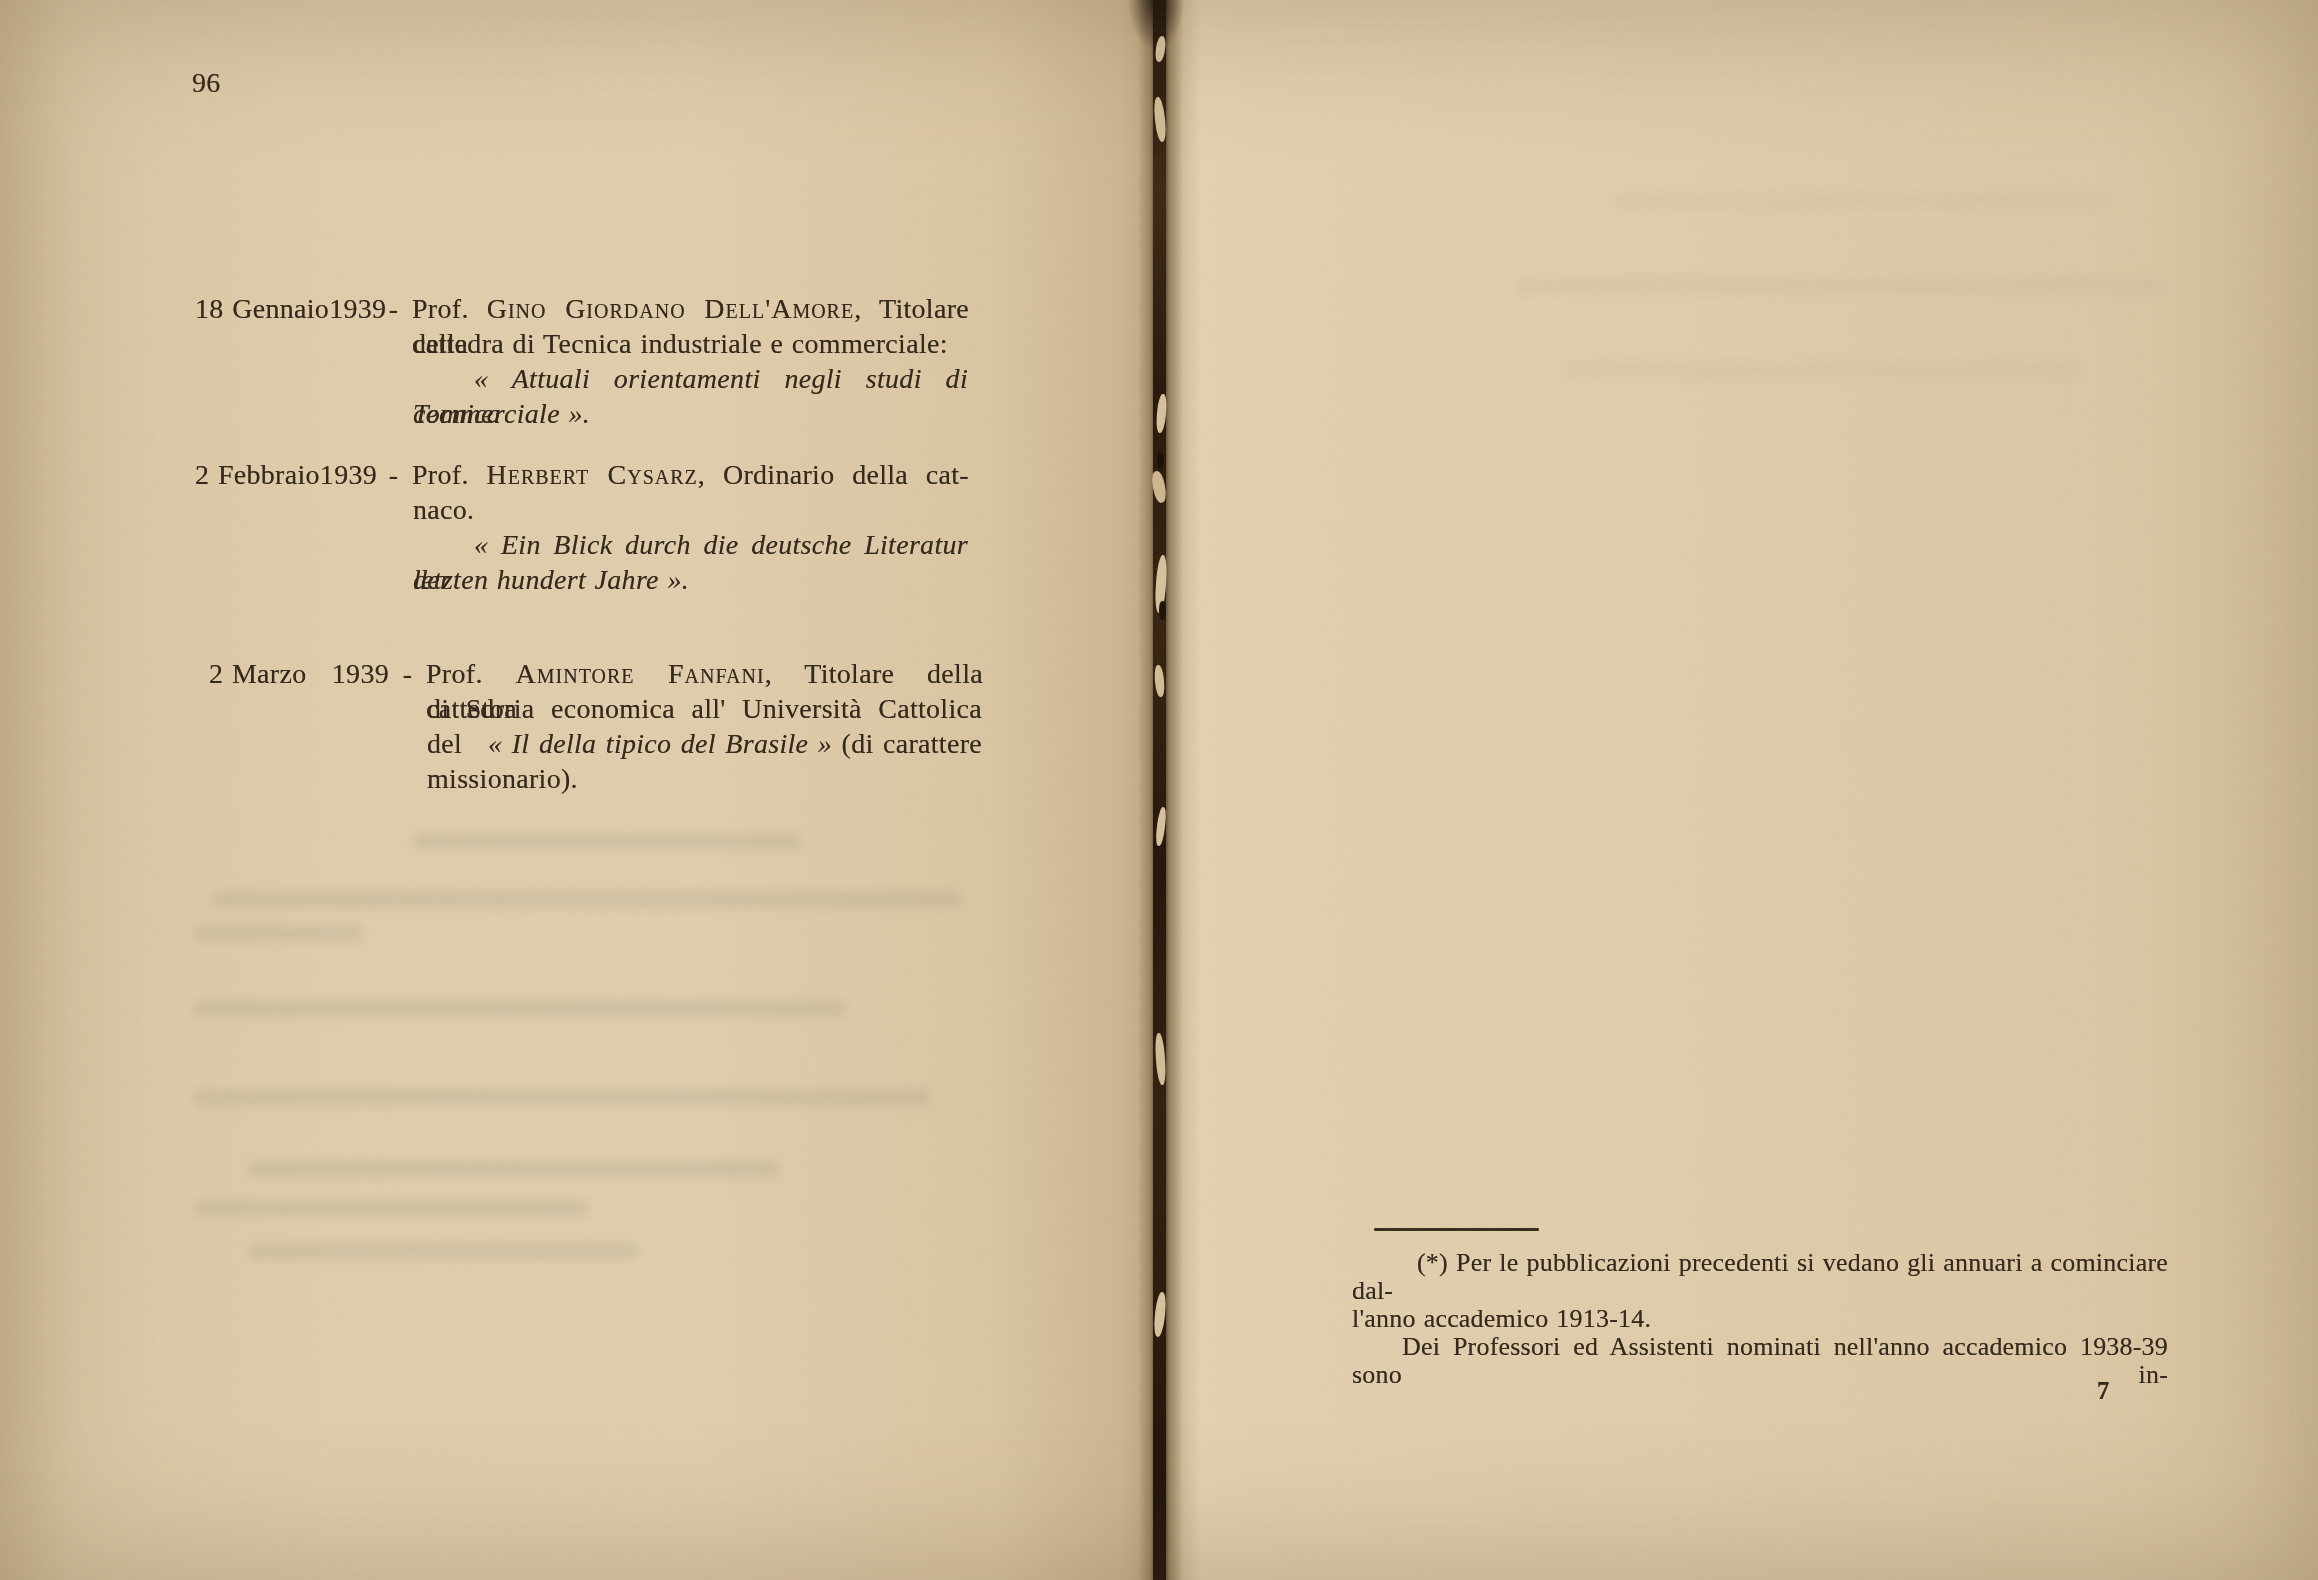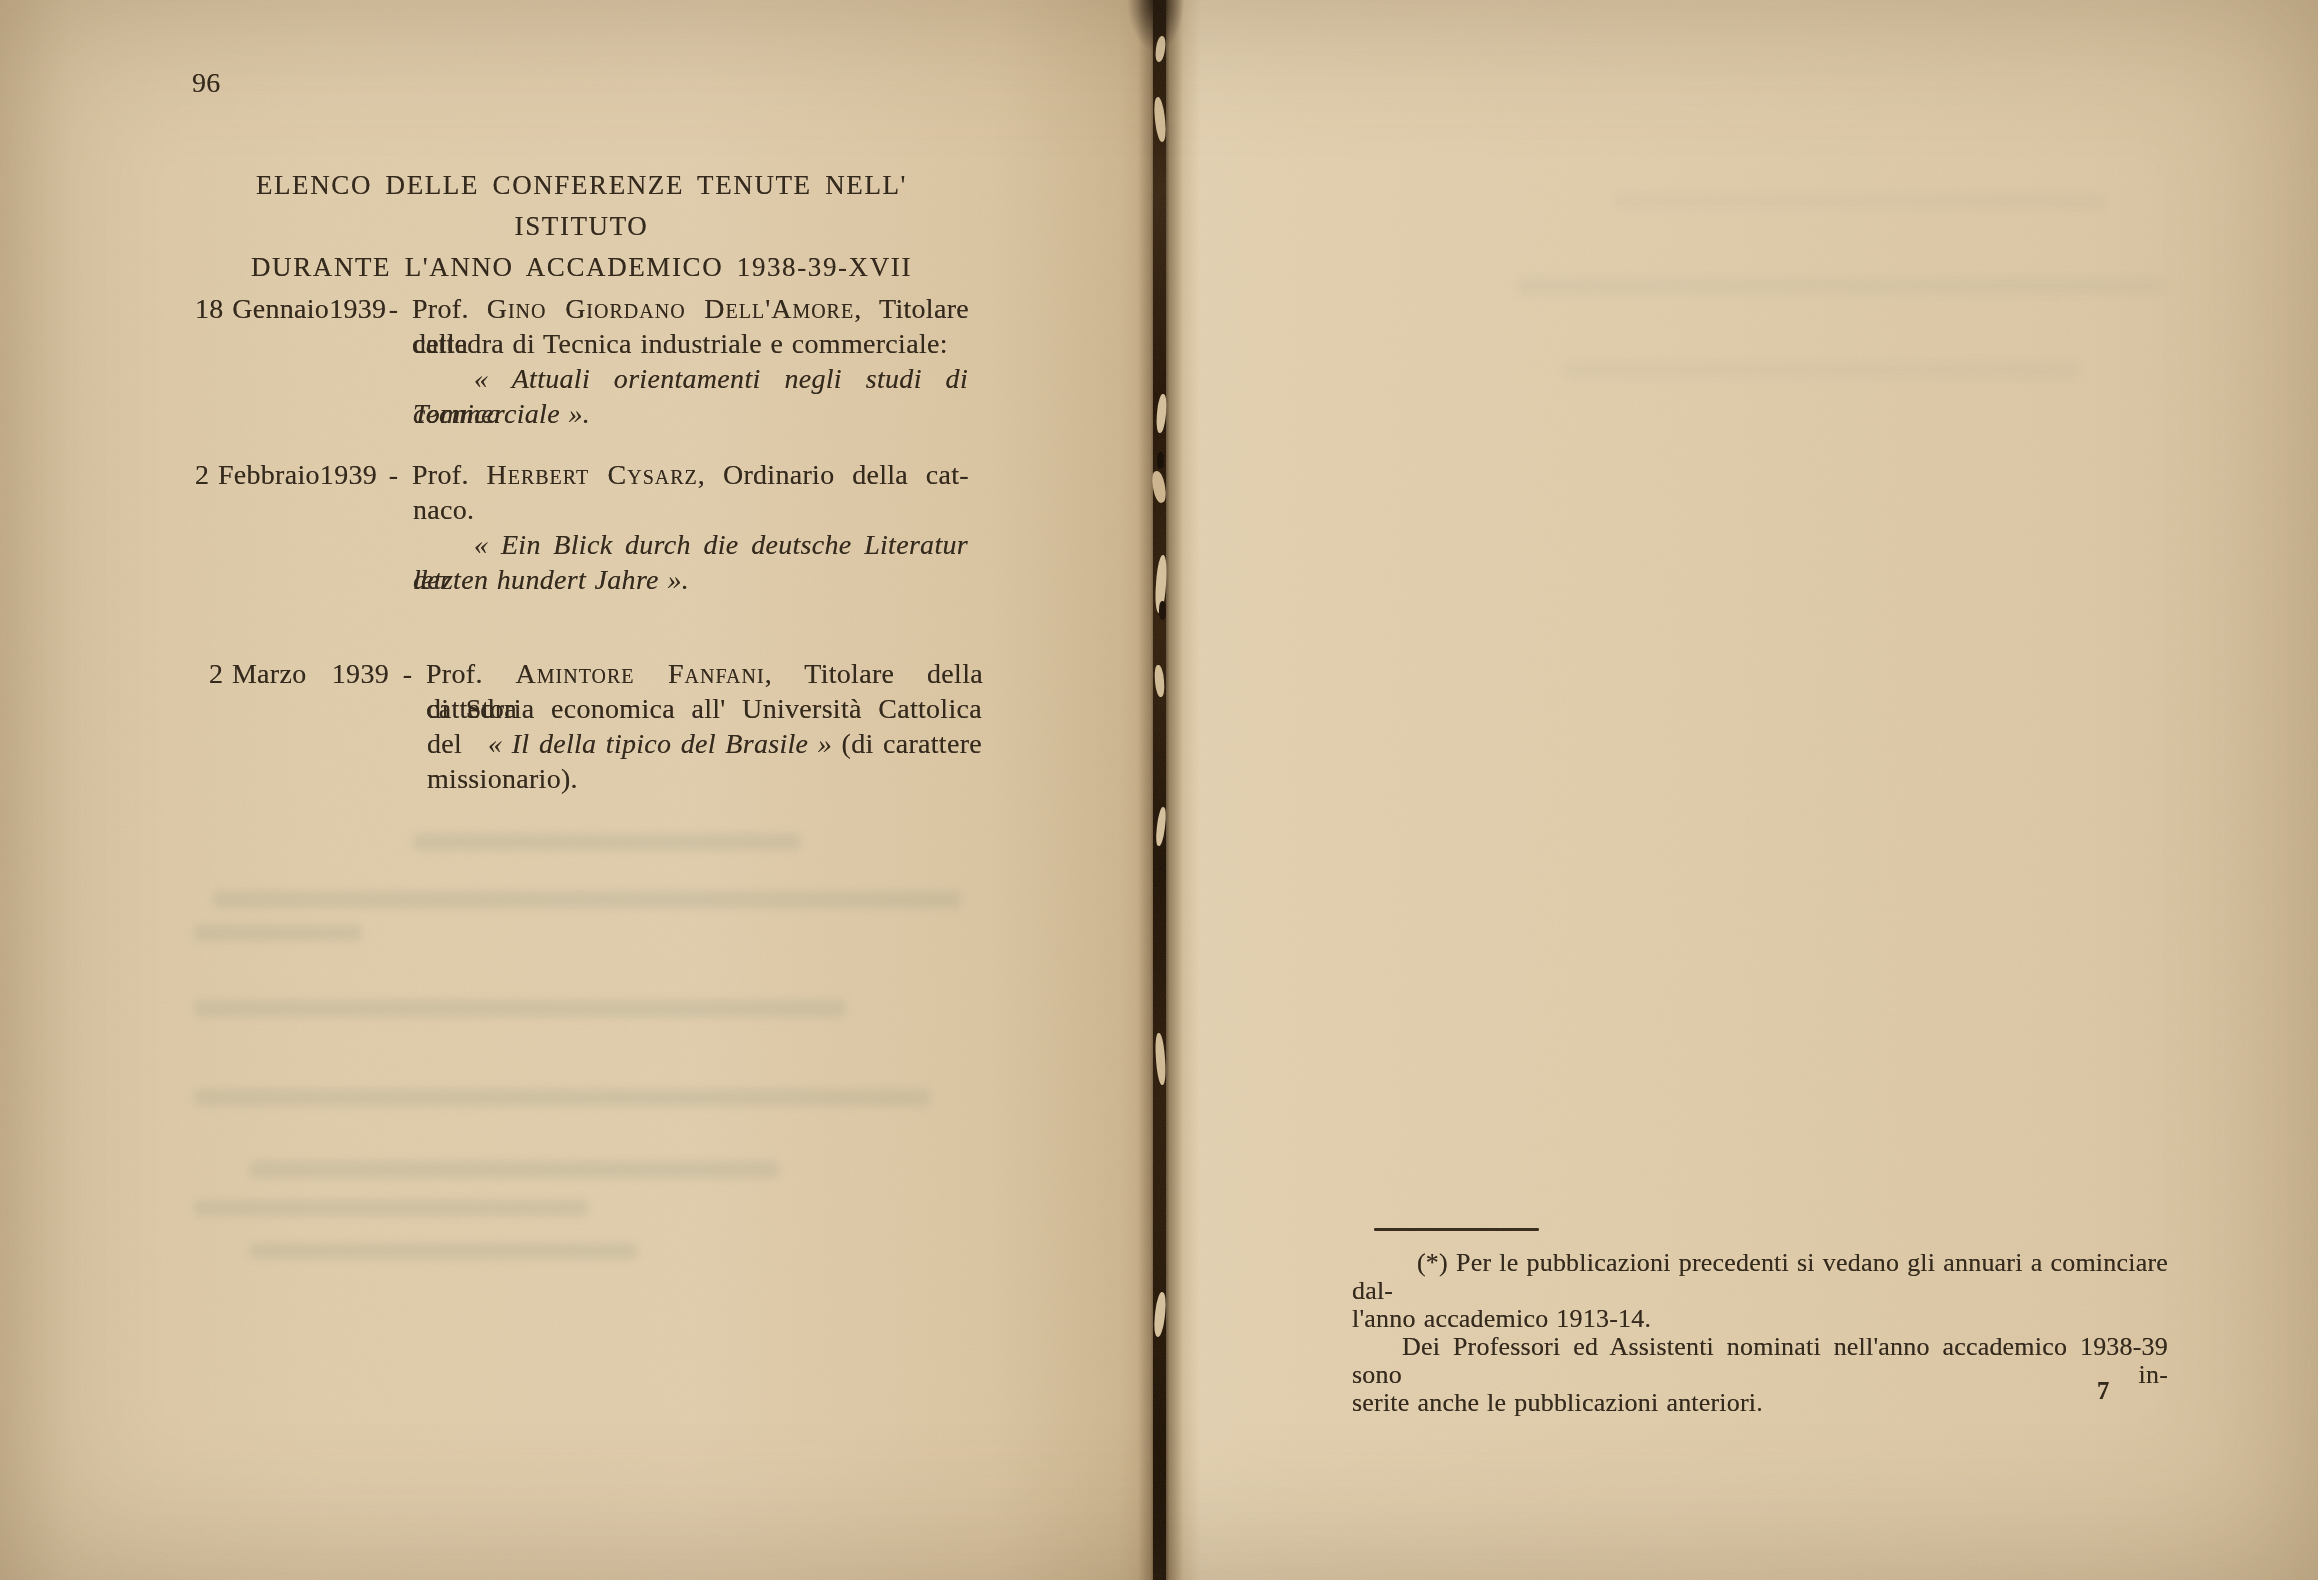--- a/index.html
+++ b/index.html
@@ -47,24 +47,20 @@
 </style>
 </head>
 <body>
 
 <div class="spread">
 
   <div class="page page-left">
 
     <div class="txt pagenum" style="left:192px;top:65px;">96</div>
 
-    <div class="txt heading" style="left:194px;top:165px;">
-      <div>ELENCO DELLE CONFERENZE TENUTE NELL' ISTITUTO</div>
-      <div>DURANTE L'ANNO ACCADEMICO 1938-39-XVII</div>
-    </div>
 
     <div class="txt entry" style="left:195px;top:291px;">
       <div class="line row1">
         <span class="date-col">
           <span>18 Gennaio</span>
           <span>1939</span>
         </span>
         <span class="dash">-</span>
         <span class="body1"><span>Prof. </span><span class="sc">Gino Giordano Dell'Amore</span><span>, Titolare della</span></span>
       </div>
@@ -113,21 +109,20 @@
 
   <div class="page page-right">
 
 
     <div class="rule" style="left:208px;top:1228px;width:165px;"></div>
 
     <div class="txt footnote" style="left:186px;top:1249px;">
       <div class="fl ind1 j">(*) Per le pubblicazioni precedenti si vedano gli annuari a cominciare dal-</div>
       <div class="fl">l'anno accademico 1913-14.</div>
       <div class="fl ind2 j">Dei Professori ed Assistenti nominati nell'anno accademico 1938-39 sono in-</div>
-      <div class="fl">serite anche le pubblicazioni anteriori.</div>
     </div>
 
     <div class="txt bold" style="left:931px;top:1373px;font-size:24.5px;">7</div>
 
     <div class="ghost" style="top:194px;left:448px;width:491px;height:14px;background:rgba(150,158,136,0.08);"></div>
     <div class="ghost" style="top:278px;left:351px;width:646px;height:15.5px;background:rgba(150,158,136,0.10);"></div>
     <div class="ghost" style="top:362px;left:397px;width:517px;height:15.5px;background:rgba(150,158,136,0.08);"></div>
   </div>
 
   <div class="gutter-core" style="left:1138px;width:45px;background:linear-gradient(to right,rgba(60,40,18,0) 0%,rgba(60,40,18,0.30) 28%,rgba(40,24,8,0.85) 45%,rgba(30,17,5,0.95) 52%,rgba(60,40,18,0.35) 70%,rgba(60,40,18,0) 100%);"></div>

